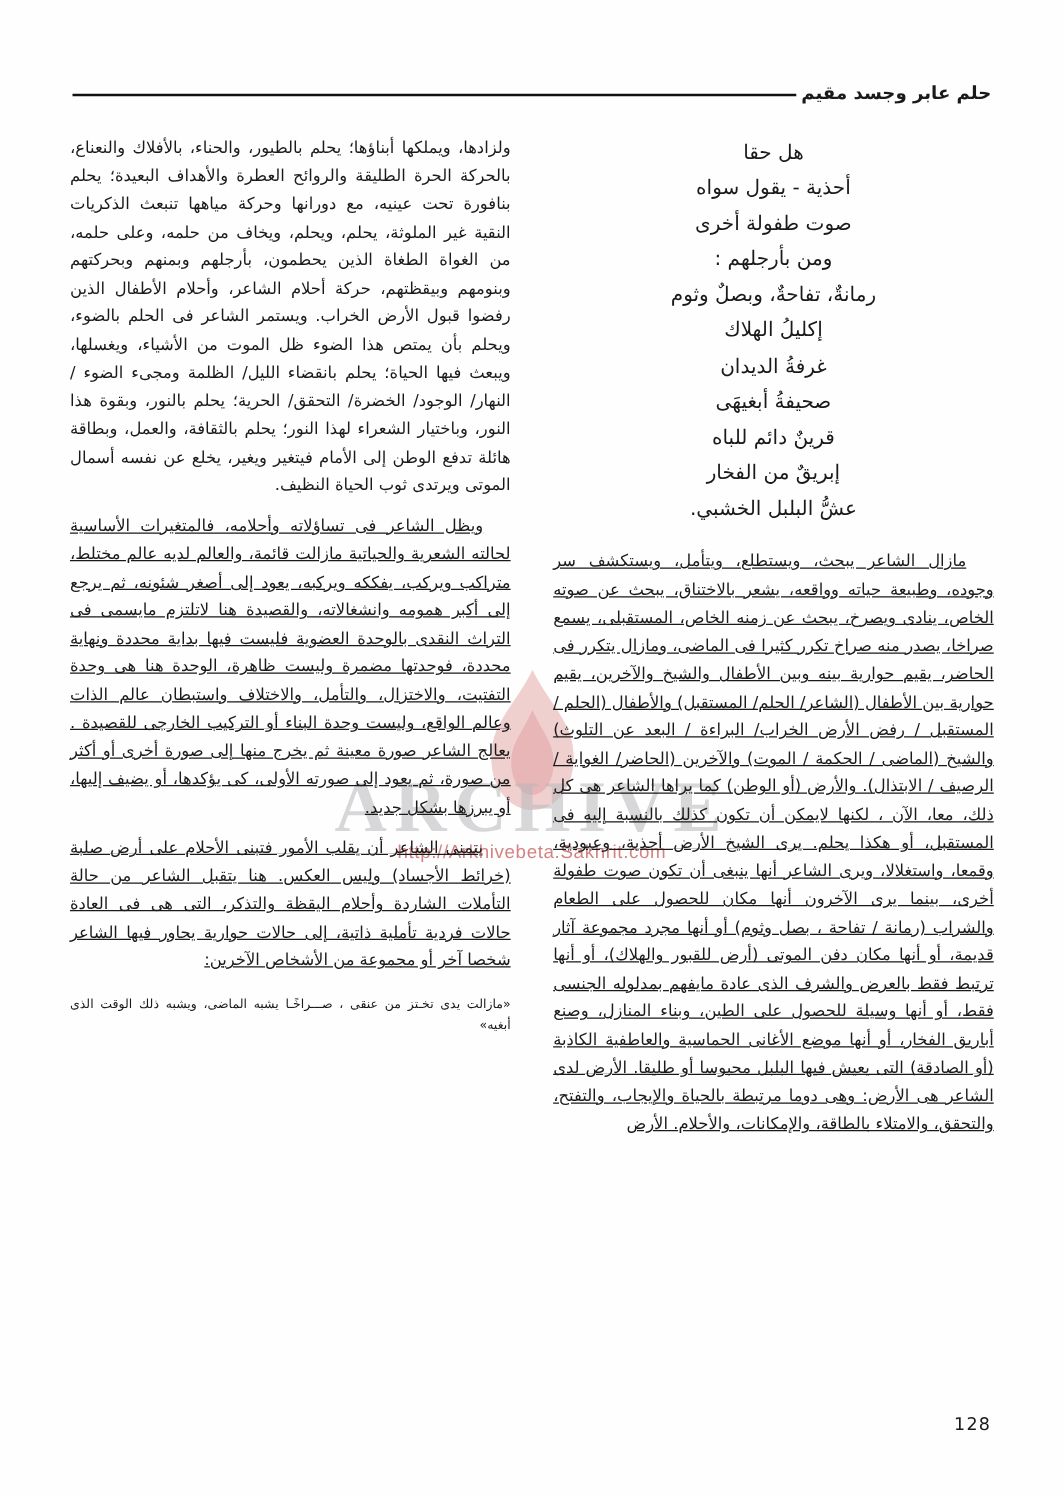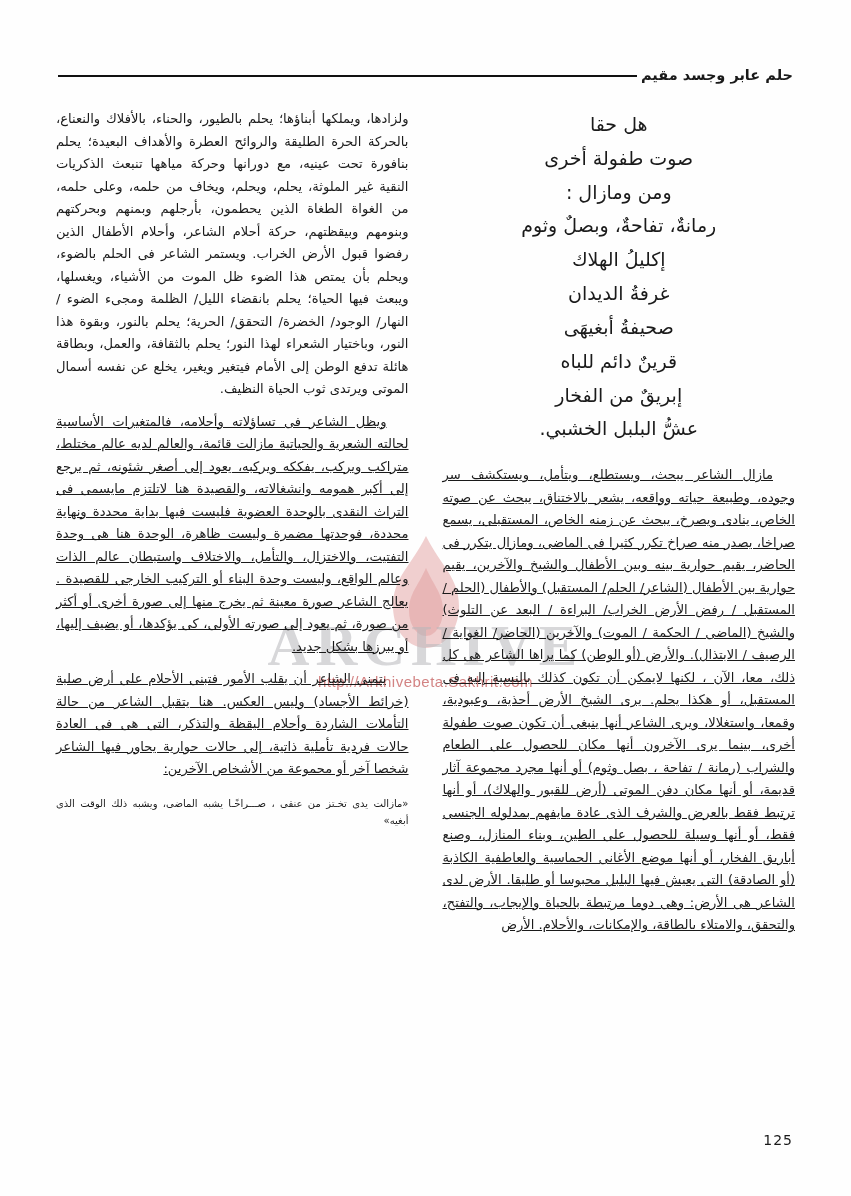--- a/index.html
+++ b/index.html
@@ -71,21 +71,21 @@
     text-justify: inter-word;
   }
   p.indent {
     text-indent: 22px;
     text-decoration: underline;
   }
 
   
   .verse {
     margin: 0 0 18px 0;
-    font-size: 19px;
+    font-size: 16px;
     line-height: 1.78;
     text-align: center;
   }
   .verse div {
     white-space: nowrap;
   }
 
   
   .quote {
     margin-top: 14px;
@@ -164,36 +164,37 @@
     </svg>
     <div class="wm-text">ARCHIVE</div>
     <div class="wm-sub">http://Arkhivebeta.Sakhrit.com</div>
   </div>
 
   <div class="columns">
 
     <div class="col">
       <div class="verse">
         <div>هل حقا</div>
+        <div>أحذية - يقول سواه</div>
         <div>صوت طفولة أخرى</div>
-        <div>ومن ومازال :</div>
+        <div>ومن بأرجلهم :</div>
         <div>رمانةٌ، تفاحةٌ، وبصلٌ وثوم</div>
         <div>إكليلُ الهلاك</div>
         <div>غرفةُ الديدان</div>
         <div>صحيفةُ أبغيهَى</div>
         <div>قرينٌ دائم للباه</div>
         <div>إبريقٌ من الفخار</div>
         <div>عشُّ البلبل الخشبي.</div>
       </div>
       <p class="indent">مازال الشاعر يبحث، ويستطلع، ويتأمل، ويستكشف سر وجوده، وطبيعة حياته وواقعه، يشعر بالاختناق، يبحث عن صوته الخاص، ينادى ويصرخ، يبحث عن زمنه الخاص، المستقبلى، يسمع صراخا، يصدر منه صراخ تكرر كثيرا فى الماضى، ومازال يتكرر فى الحاضر، يقيم حوارية بينه وبين الأطفال والشيخ والآخرين، يقيم حوارية بين الأطفال (الشاعر/ الحلم/ المستقبل) والأطفال (الحلم / المستقبل / رفض الأرض الخراب/ البراءة / البعد عن التلوث) والشيخ (الماضى / الحكمة / الموت) والآخرين (الحاضر/ الغواية / الرصيف / الابتذال). والأرض (أو الوطن) كما يراها الشاعر هى كل ذلك، معا، الآن ، لكنها لايمكن أن تكون كذلك بالنسبة إليه فى المستقبل، أو هكذا يحلم. يرى الشيخ الأرض أحذية، وعبودية، وقمعا، واستغلالا، ويرى الشاعر أنها ينبغى أن تكون صوت طفولة أخرى، بينما يرى الآخرون أنها مكان للحصول على الطعام والشراب (رمانة / تفاحة ، بصل وثوم) أو أنها مجرد مجموعة آثار قديمة، أو أنها مكان دفن الموتى (أرض للقبور والهلاك)، أو أنها ترتبط فقط بالعرض والشرف الذى عادة مايفهم بمدلوله الجنسى فقط، أو أنها وسيلة للحصول على الطين، وبناء المنازل، وصنع أبارىق الفخار، أو أنها موضع الأغانى الحماسية والعاطفية الكاذبة (أو الصادقة) التى يعيش فيها البلبل محبوسا أو طليقا. الأرض لدى الشاعر هى الأرض: وهى دوما مرتبطة بالحياة والإيجاب، والتفتح، والتحقق، والامتلاء بالطاقة، والإمكانات، والأحلام. الأرض</p>
     </div>
 
     <div class="col">
       <p>ولزادها، ويملكها أبناؤها؛ يحلم بالطيور، والحناء، بالأفلاك والنعناع، بالحركة الحرة الطليقة والروائح العطرة والأهداف البعيدة؛ يحلم بنافورة تحت عينيه، مع دورانها وحركة مياهها تنبعث الذكريات النقية غير الملوثة، يحلم، ويحلم، ويخاف من حلمه، وعلى حلمه، من الغواة الطغاة الذين يحطمون، بأرجلهم وبمنهم وبحركتهم وبنومهم وبيقظتهم، حركة أحلام الشاعر، وأحلام الأطفال الذين رفضوا قبول الأرض الخراب. ويستمر الشاعر فى الحلم بالضوء، ويحلم بأن يمتص هذا الضوء ظل الموت من الأشياء، ويغسلها، ويبعث فيها الحياة؛ يحلم بانقضاء الليل/ الظلمة ومجىء الضوء / النهار/ الوجود/ الخضرة/ التحقق/ الحرية؛ يحلم بالنور، وبقوة هذا النور، وباختيار الشعراء لهذا النور؛ يحلم بالثقافة، والعمل، وبطاقة هائلة تدفع الوطن إلى الأمام فيتغير ويغير، يخلع عن نفسه أسمال الموتى ويرتدى ثوب الحياة النظيف.</p>
       <p class="indent">ويظل الشاعر فى تساؤلاته وأحلامه، فالمتغيرات الأساسية لحالته الشعرية والحياتية مازالت قائمة، والعالم لديه عالم مختلط، متراكب ويركب، يفككه ويركبه، يعود إلى أصغر شئونه، ثم يرجع إلى أكبر همومه وانشغالاته، والقصيدة هنا لاتلتزم مايسمى فى التراث النقدى بالوحدة العضوية فليست فيها بداية محددة ونهاية محددة، فوحدتها مضمرة وليست ظاهرة، الوحدة هنا هى وحدة التفتيت، والاختزال، والتأمل، والاختلاف واستبطان عالم الذات وعالم الواقع، وليست وحدة البناء أو التركيب الخارجى للقصيدة . يعالج الشاعر صورة معينة ثم يخرج منها إلى صورة أخرى أو أكثر من صورة، ثم يعود إلى صورته الأولى، كى يؤكدها، أو يضيف إليها، أو يبرزها بشكل جديد.</p>
       <p class="indent">يتمنى الشاعر أن يقلب الأمور فتبنى الأحلام على أرض صلبة (خرائط الأجساد) وليس العكس. هنا يتقبل الشاعر من حالة التأملات الشاردة وأحلام اليقظة والتذكر، التى هى فى العادة حالات فردية تأملية ذاتية، إلى حالات حوارية يحاور فيها الشاعر شخصا آخر أو مجموعة من الأشخاص الآخرين:</p>
       <div class="quote">«مازالت يدى تخـتز من عنقى ، صـــراخًـا يشبه الماضى، ويشبه ذلك الوقت الذى أبغيه»</div>
     </div>
 
   </div>
 
-  <div class="page-number">125</div>
+  <div class="page-number">128</div>
 </div>
 
 </body></html>

